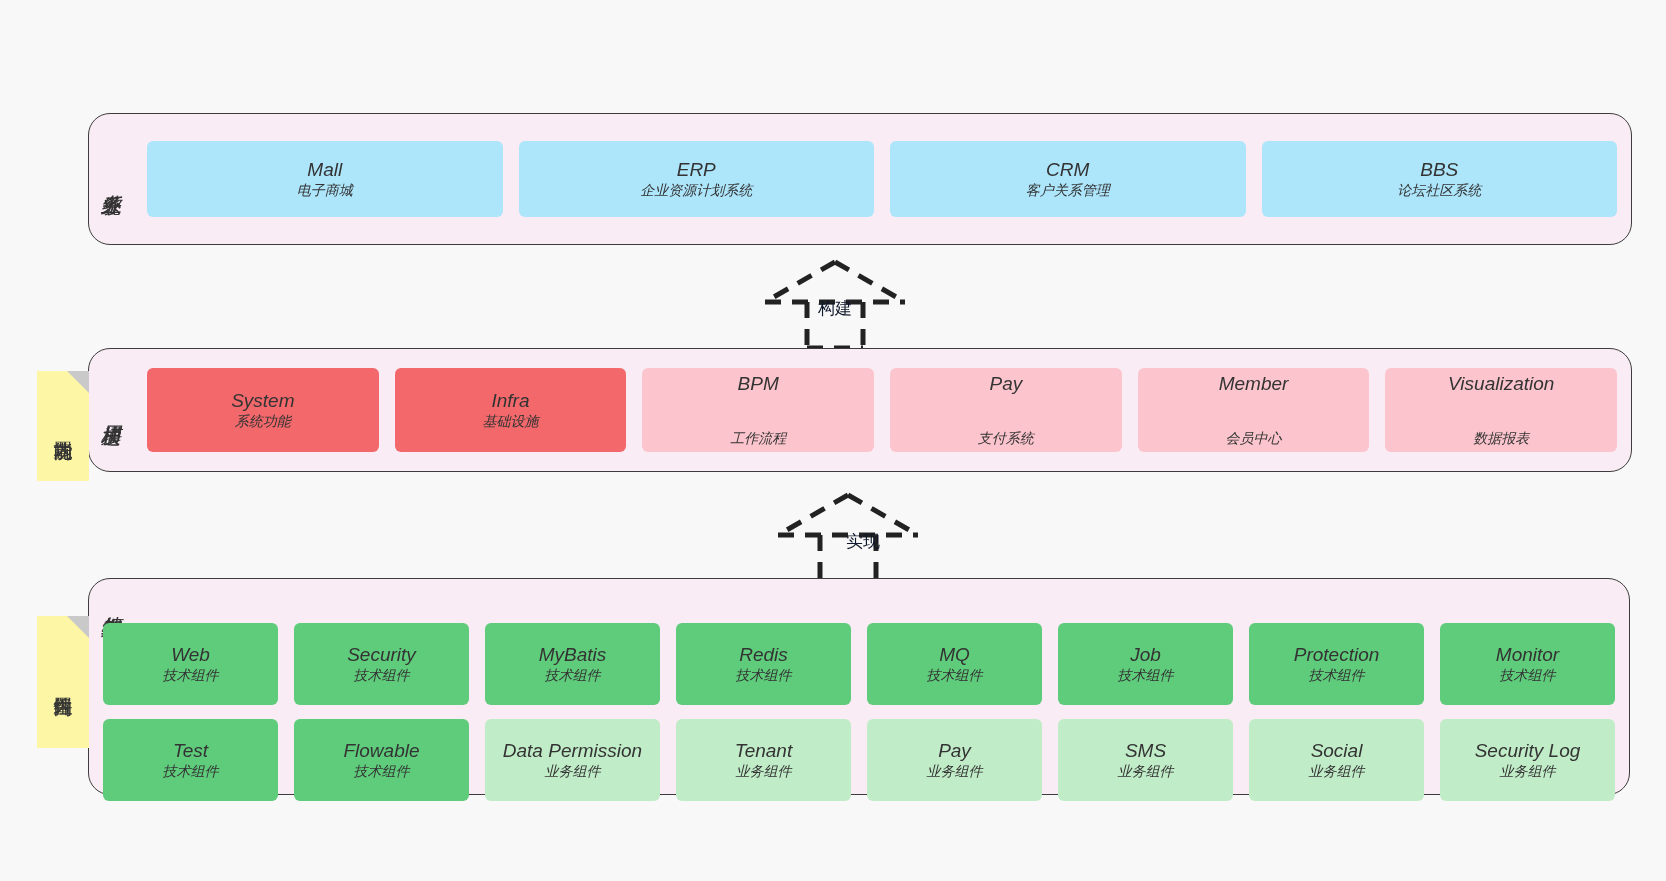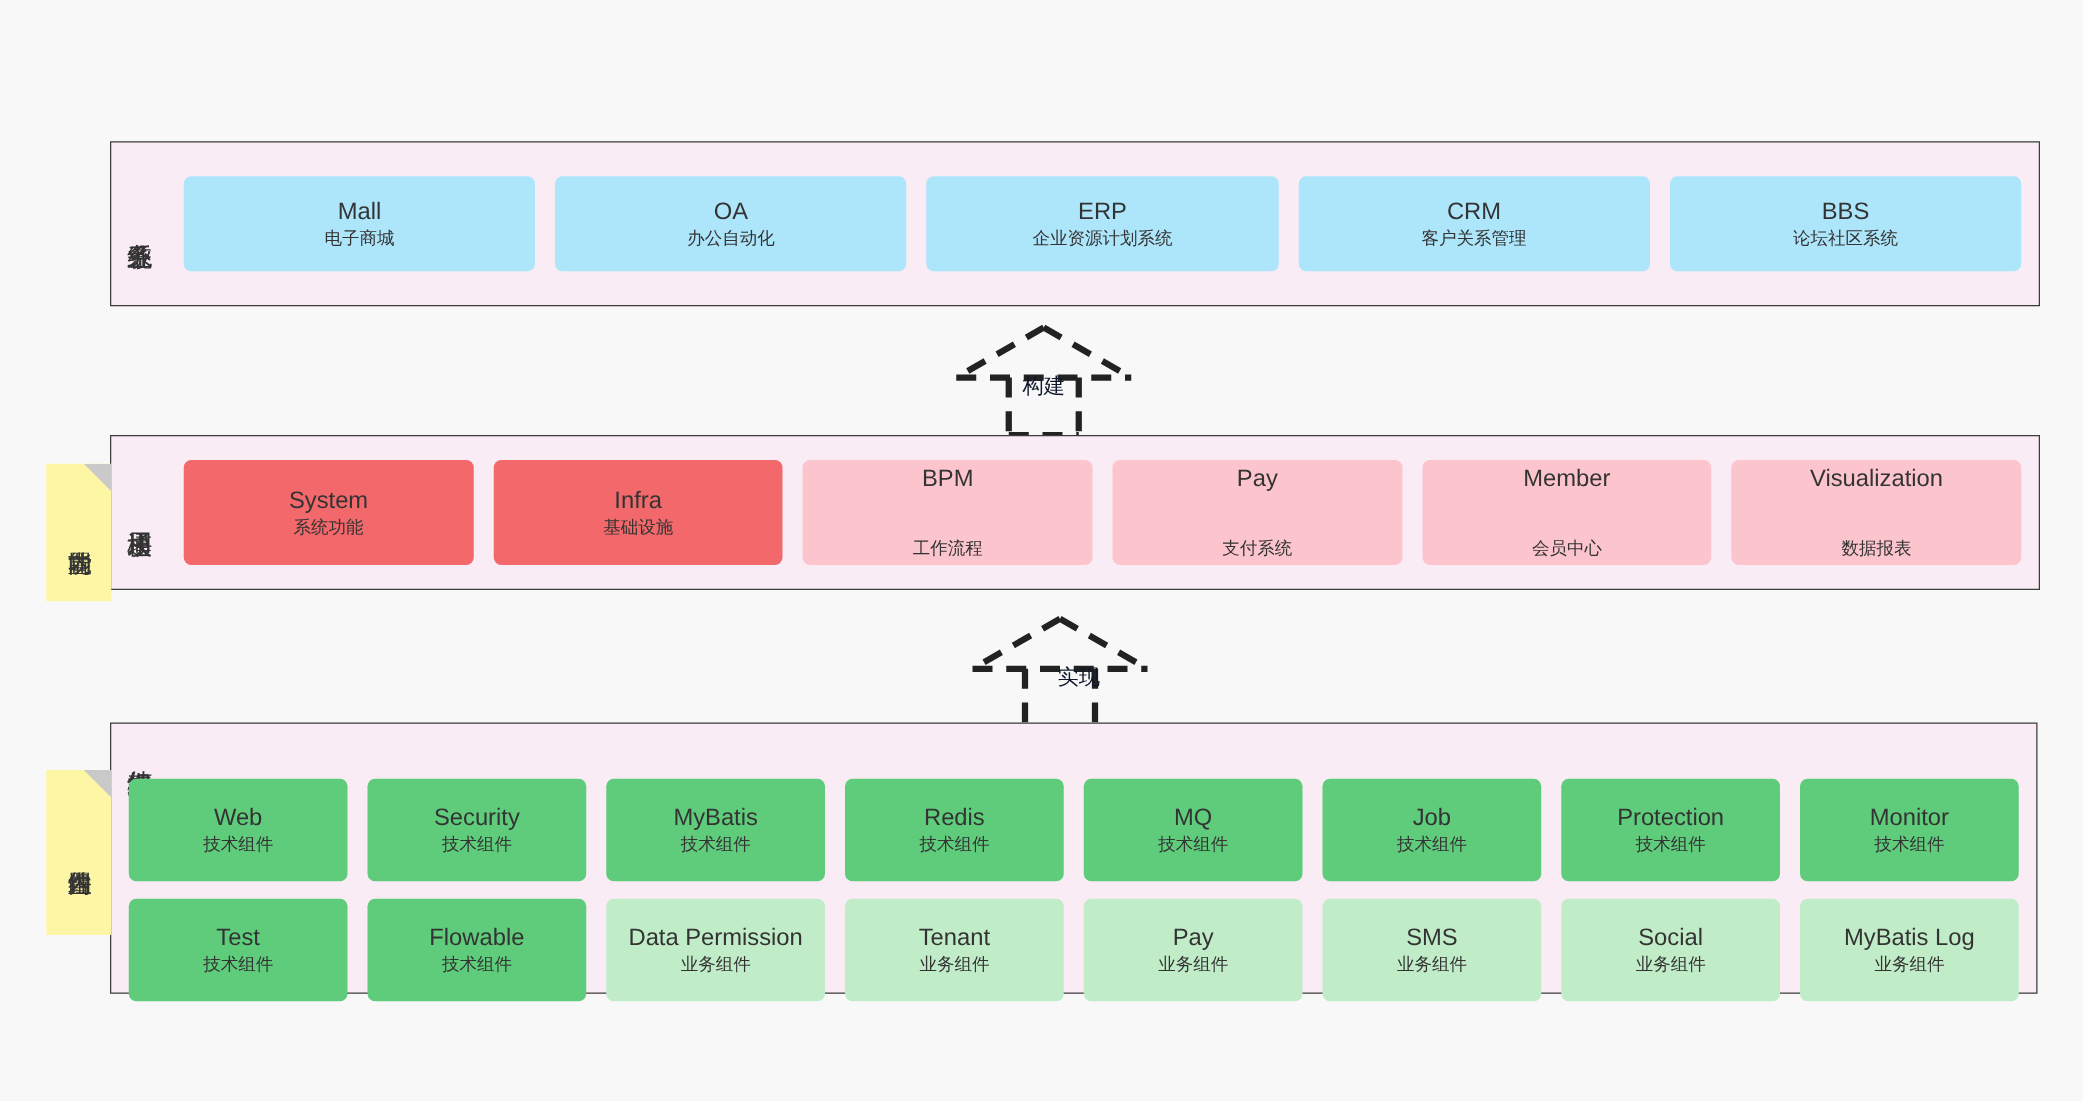--- a/index.html
+++ b/index.html
@@ -10,24 +10,25 @@
     overflow:hidden;position:relative;
     color:#333333;
   }
   .stage{position:absolute;left:0;top:0;width:1666px;height:881px;}
 
   
   .layer{
     position:absolute;
     background:#f9ecf5;
     border:1.6px solid #3c3c3c;
-    border-radius:0;
+    border-radius:22px;
     box-sizing:border-box;
     display:flex;
     align-items:stretch;
+    font-style:italic;
   }
   .layer-label{
     width:44px;
     flex:0 0 44px;
     display:flex;
     align-items:center;
     justify-content:center;
     font-size:20px;
     line-height:1.12;
     color:#333333;
@@ -136,24 +137,20 @@
   <div class="layer" id="layer-business">
     <div class="layer-label">业务系统</div>
     <div class="layer-body">
       <div class="row">
 
         <div class="node blue">
           <span class="t1">Mall</span>
           <span class="t2">电子商城</span>
         </div>
         <div class="node blue">
-          <span class="t1">OA</span>
-          <span class="t2">办公自动化</span>
-        </div>
-        <div class="node blue">
           <span class="t1">ERP</span>
           <span class="t2">企业资源计划系统</span>
         </div>
         <div class="node blue">
           <span class="t1">CRM</span>
           <span class="t2">客户关系管理</span>
         </div>
         <div class="node blue">
           <span class="t1">BBS</span>
           <span class="t2">论坛社区系统</span>
@@ -275,21 +272,21 @@
         </div>
         <div class="node lgreen">
           <span class="t1">SMS</span>
           <span class="t2">业务组件</span>
         </div>
         <div class="node lgreen">
           <span class="t1">Social</span>
           <span class="t2">业务组件</span>
         </div>
         <div class="node lgreen">
-          <span class="t1">MyBatis Log</span>
+          <span class="t1">Security Log</span>
           <span class="t2">业务组件</span>
         </div>
       </div>
 
     </div>
   </div>
 
   <div class="note" id="note-builtin-function">
     <span class="fold"></span>
     <span>内置功能</span>

